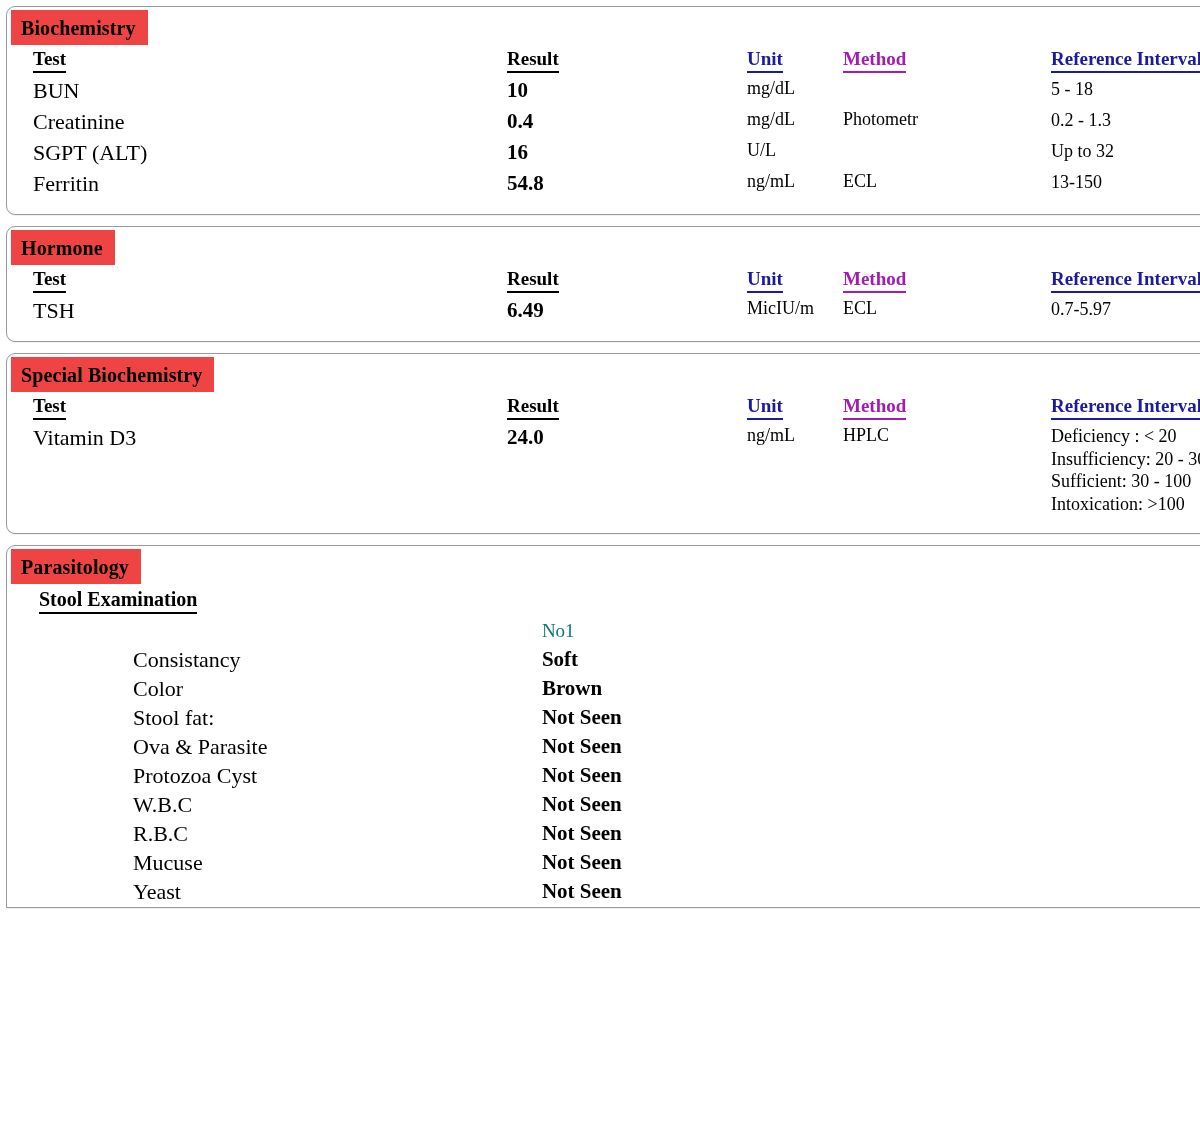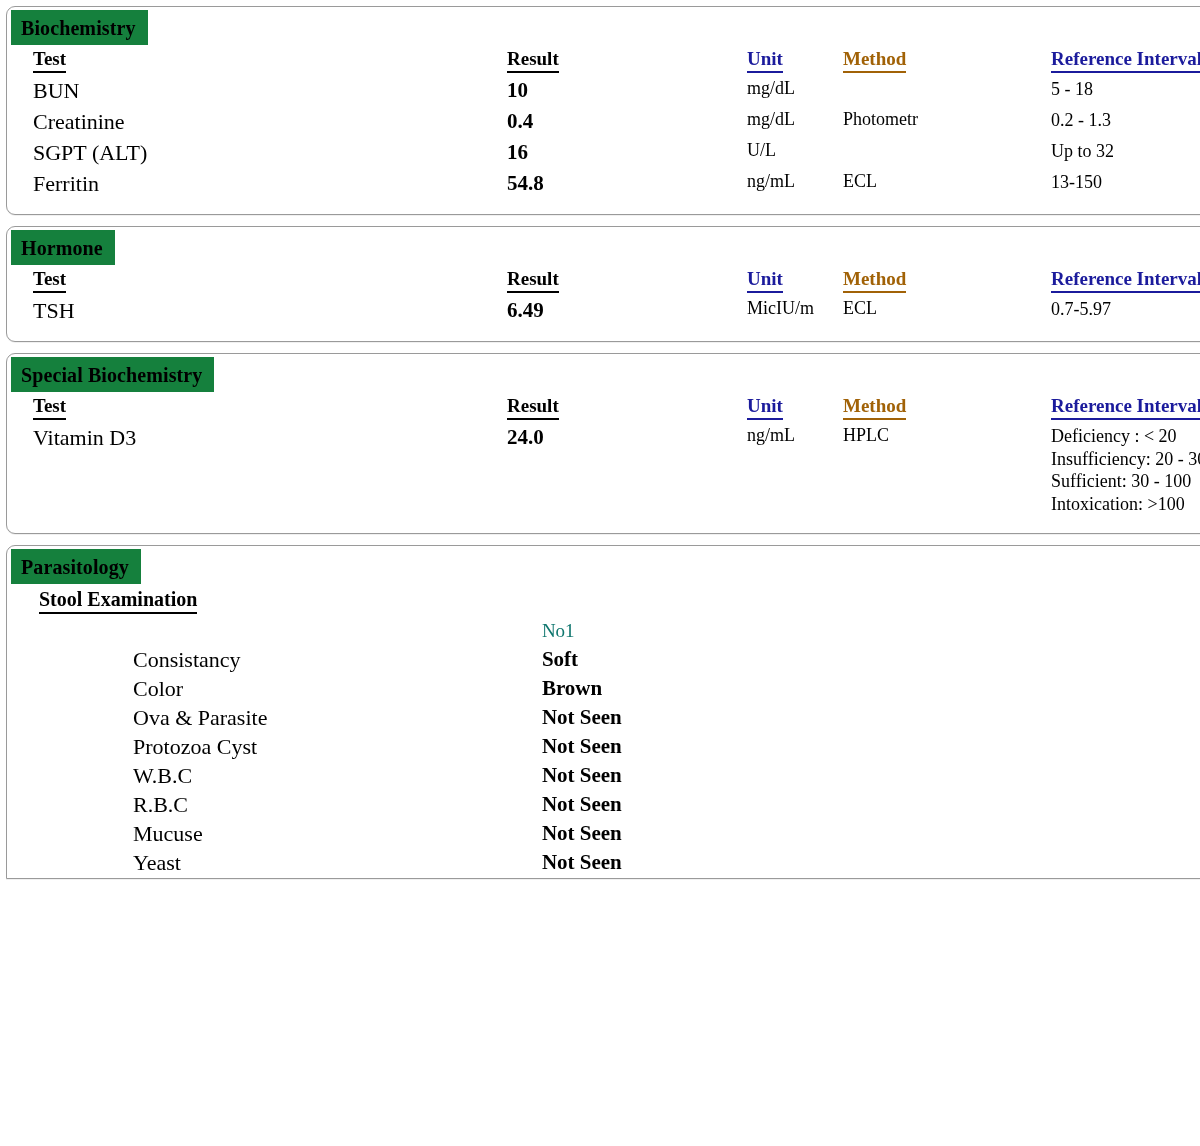--- a/index.html
+++ b/index.html
@@ -36,21 +36,21 @@
     box-shadow: 0 1px 0 rgba(0,0,0,0.06);
   }
   .card.last {
     margin-bottom: 0;
     border-bottom-left-radius: 0;
     border-bottom-right-radius: 0;
   }
 
   .section-title {
     display: inline-block;
-    background: #15803d;
+    background: #ef4444;
     font-weight: bold;
     font-size: 20px;
     line-height: 1.0;
     padding: 8px 12px 7px 10px;
     margin: 3px 0 0 4px;
     letter-spacing: 0.1px;
   }
 
   
   .lab-table {
@@ -74,21 +74,21 @@
     white-space: nowrap;
   }
   .lab-table th span.u {
     border-bottom: 2px solid currentColor;
     padding-bottom: 1px;
     display: inline-block;
   }
   .th-test   { padding-left: 26px !important; color: #000; }
   .th-result { color: #000; }
   .th-unit   { color: #1b1b9c; }
-  .th-method { color: #a16207; }
+  .th-method { color: #a21caf; }
   .th-ref    { color: #1b1b9c; }
 
   .lab-table td {
     font-size: 21px;
     padding: 2px 0 3px 0;
     vertical-align: top;
     white-space: nowrap;
   }
   td.v-test   { padding-left: 26px; font-size: 22px; }
   td.v-result { font-weight: bold; font-size: 21px; }
@@ -287,20 +287,24 @@
       <tbody>
         <tr>
           <td class="s-label">Consistancy</td>
           <td class="s-value">Soft</td>
         </tr>
         <tr>
           <td class="s-label">Color</td>
           <td class="s-value">Brown</td>
         </tr>
         <tr>
+          <td class="s-label">Stool fat:</td>
+          <td class="s-value">Not Seen</td>
+        </tr>
+        <tr>
           <td class="s-label">Ova &amp; Parasite</td>
           <td class="s-value">Not Seen</td>
         </tr>
         <tr>
           <td class="s-label">Protozoa Cyst</td>
           <td class="s-value">Not Seen</td>
         </tr>
         <tr>
           <td class="s-label">W.B.C</td>
           <td class="s-value">Not Seen</td>

